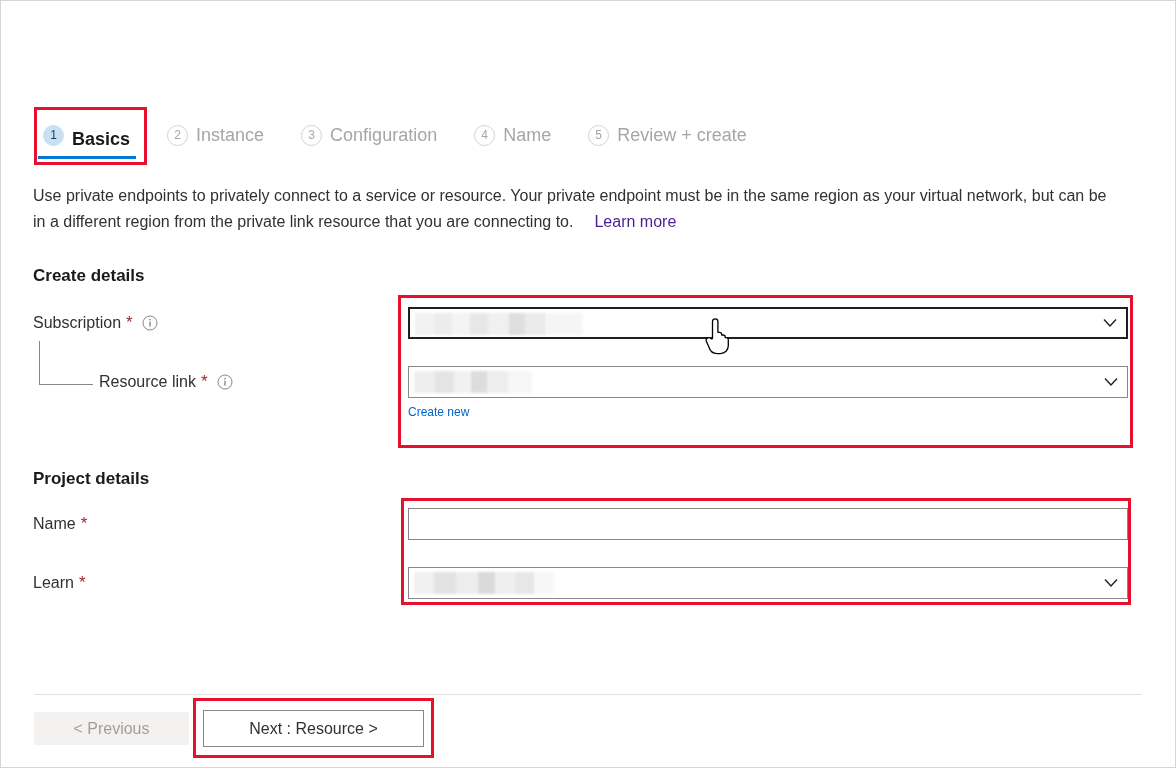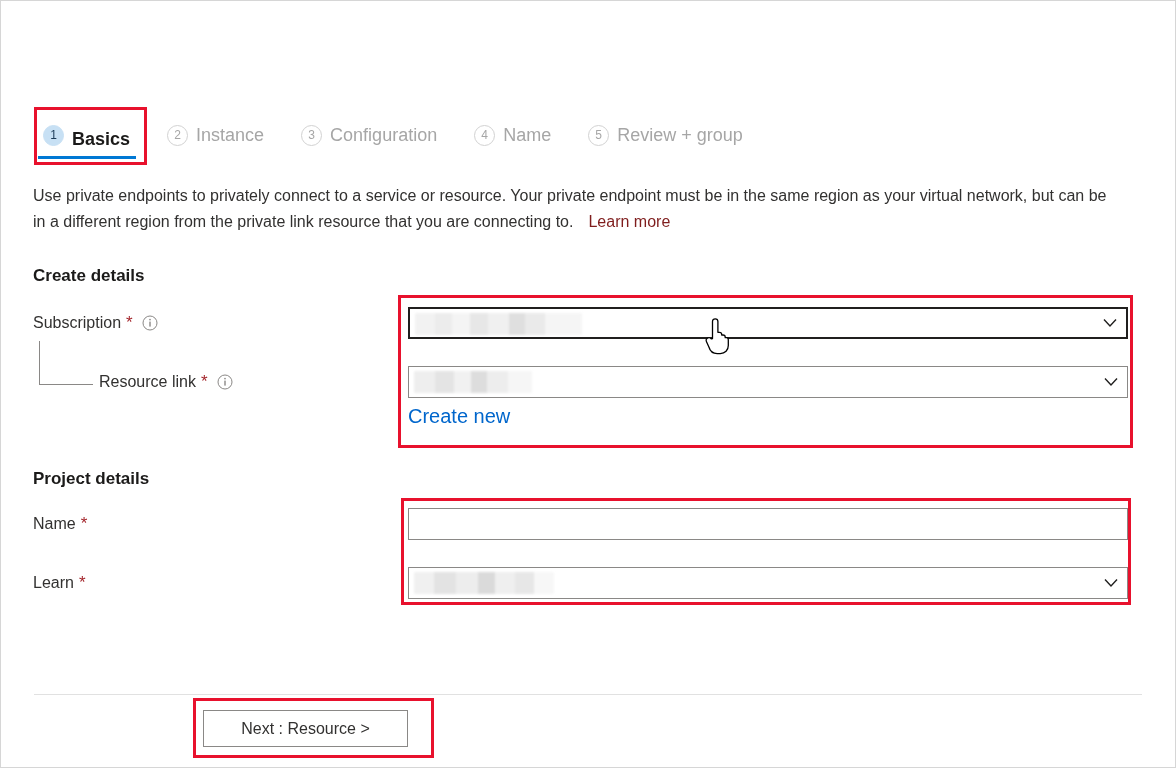--- a/index.html
+++ b/index.html
@@ -112,23 +112,23 @@
   .description {
     position: absolute;
     left: 32px;
     top: 182px;
     width: 1085px;
     font-size: 16px;
     line-height: 26px;
     color: #323130;
   }
   .learn-more {
-    color: #7f1d1d;
+    color: #4c1d95;
     text-decoration: none;
-    margin-left: 15px;
+    margin-left: 21px;
   }
 
   
   .section-heading {
     position: absolute;
     left: 32px;
     font-size: 17px;
     font-weight: bold;
     color: #1b1a19;
   }
@@ -228,21 +228,21 @@
     filter: blur(1.3px);
     opacity: .95;
   }
 
   #dd-subscription { left: 407px; top: 306px; width: 720px; }
   #dd-resource-group { left: 407px; top: 365px; width: 720px; }
   #link-create-new {
     position: absolute;
     left: 407px;
     top: 404px;
-    font-size: 20px;
+    font-size: 12px;
     color: #0066cc;
     text-decoration: none;
   }
   #tb-name { left: 407px; top: 507px; width: 720px; }
   #dd-region { left: 407px; top: 566px; width: 720px; }
 
   
   .annot {
     position: absolute;
     border: 3px solid #e8112d;
@@ -279,21 +279,21 @@
     left: 33px;
     top: 711px;
     width: 155px;
     height: 33px;
     color: #a19f9d;
     cursor: default;
   }
   #btn-next {
     left: 202px;
     top: 709px;
-    width: 205px;
+    width: 221px;
     height: 37px;
     background: #ffffff;
     border: 1px solid #8a8886;
     color: #323130;
     cursor: pointer;
   }
 
   
   #hand-cursor {
     position: absolute;
@@ -326,21 +326,21 @@
       <span class="tab-label">Configuration</span>
     </div>
 
     <div class="tab inactive">
       <span class="tab-badge">4</span>
       <span class="tab-label">Name</span>
     </div>
 
     <div class="tab inactive">
       <span class="tab-badge">5</span>
-      <span class="tab-label">Review + group</span>
+      <span class="tab-label">Review + create</span>
     </div>
   </div>
 
   <div class="description">
     <span>Use private endpoints to privately connect to a service or resource. Your private endpoint must be in the same region as your virtual network, but can be in a different region from the private link resource that you are connecting to.</span><a class="learn-more" href="#">Learn more</a>
   </div>
 
   <div class="section-heading" id="heading-project">Create details</div>
 
   <div class="field-label" id="label-subscription">
@@ -396,20 +396,21 @@
   <div class="control textbox" id="tb-name"></div>
 
   <div class="control dropdown" id="dd-region">
     <div class="blur-value blur-c" style="width:140px;"></div>
     <svg class="chevron" viewBox="0 0 14 9">
       <polyline points="1,1 7,7.4 13,1" fill="none" stroke="#201f1e" stroke-width="1.4"></polyline>
     </svg>
   </div>
 
   <div class="footer-divider"></div>
+  <div class="btn" id="btn-previous">&lt; Previous</div>
   <div class="btn" id="btn-next">Next : Resource &gt;</div>
 
   <div class="annot" id="annot-tab"></div>
   <div class="annot" id="annot-project"></div>
   <div class="annot" id="annot-instance"></div>
   <div class="annot" id="annot-next"></div>
 
   <svg id="hand-cursor" viewBox="0 0 30 40">
     <path d="M10.5,22.5 L10.5,5.5 C10.5,3.9 11.7,2.8 13.2,2.8 C14.7,2.8 15.9,3.9 15.9,5.5
              L15.9,16.3 L17.4,16.3 C18.7,16.3 19.7,17.2 19.7,18.4 L19.7,19.0

